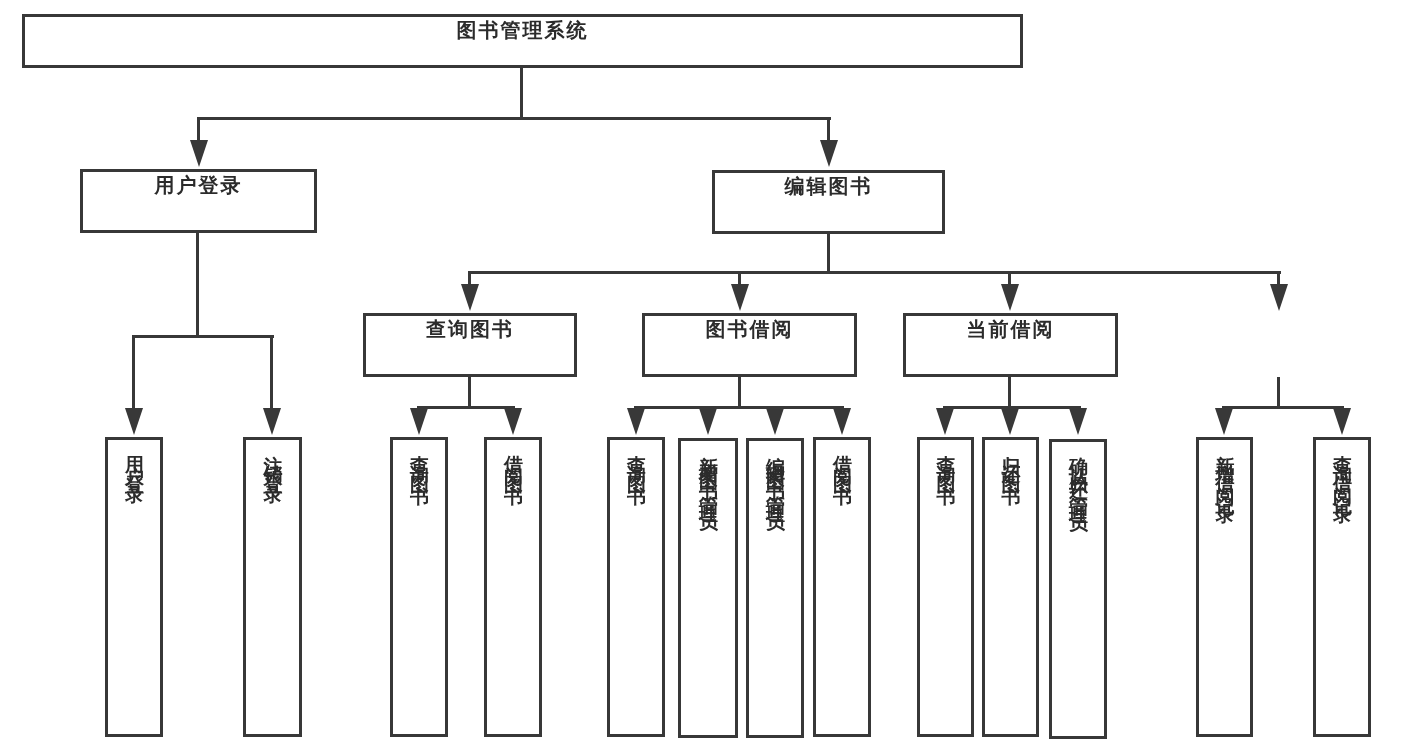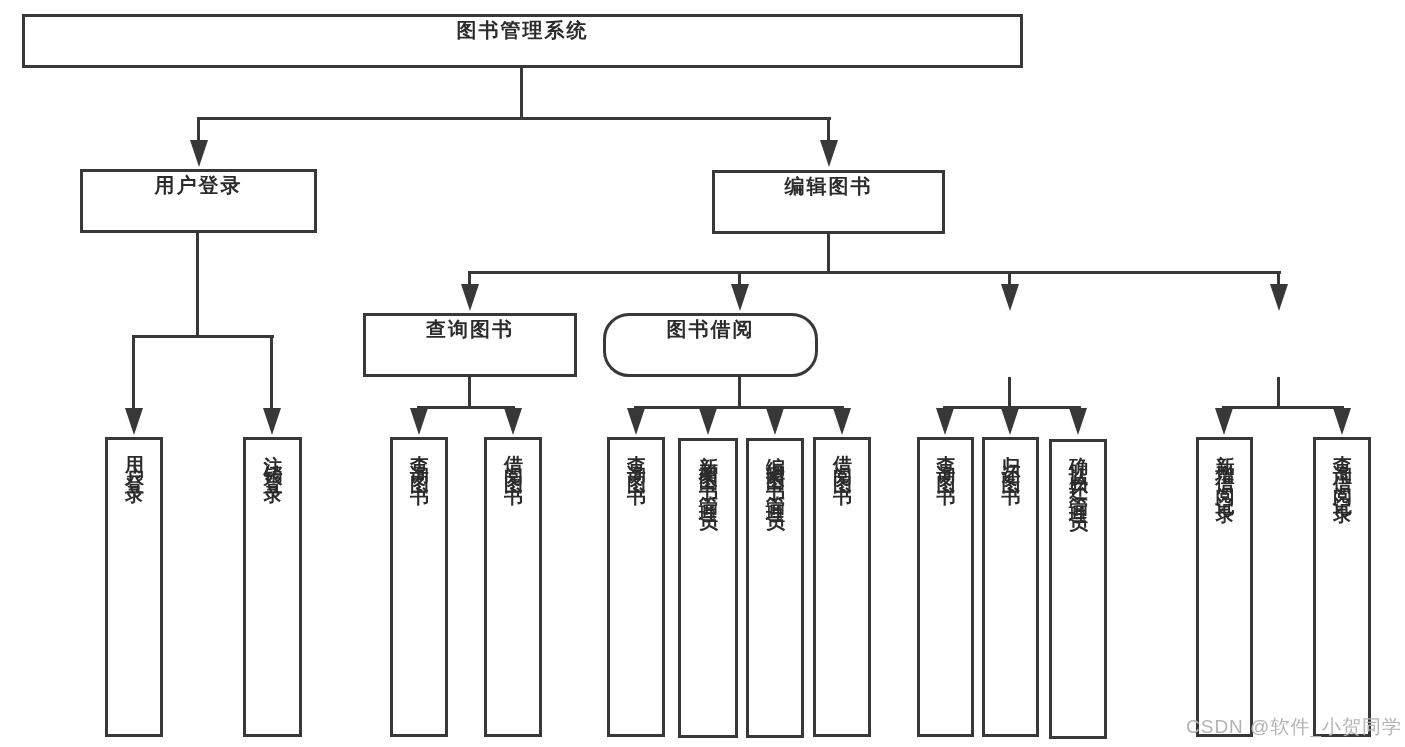--- a/index.html
+++ b/index.html
@@ -48,22 +48,25 @@
   <div class="node hnode" style="left:80px;top:169px;width:237px;height:64px;">
     <span>用户登录</span>
   </div>
   <div class="node hnode" style="left:712px;top:170px;width:233px;height:64px;">
     <span>编辑图书</span>
   </div>
 
   <div class="node hnode" style="left:363px;top:313px;width:214px;height:64px;">
     <span>查询图书</span>
   </div>
-  <div class="node hnode" style="left:603px;top:313px;width:215px;height:64px;border-radius:26px;">
+  <div class="node hnode" style="left:642px;top:313px;width:215px;height:64px;">
     <span>图书借阅</span>
+  </div>
+  <div class="node hnode" style="left:903px;top:313px;width:215px;height:64px;">
+    <span>当前借阅</span>
   </div>
 
   <div class="node vnode" style="left:105px;top:437px;width:58px;height:300px;">
     <span>用户登录</span>
   </div>
   <div class="node vnode" style="left:243px;top:437px;width:59px;height:300px;">
     <span>注销登录</span>
   </div>
 
   <div class="node vnode" style="left:390px;top:437px;width:58px;height:300px;">
@@ -144,15 +147,14 @@
   <div class="h" style="left:943px;top:406px;width:138px;"></div>
   <div class="arrow" style="left:936px;top:408px;"></div>
   <div class="arrow" style="left:1001px;top:408px;"></div>
   <div class="arrow" style="left:1069px;top:408px;"></div>
 
   <div class="v" style="left:1277px;top:377px;height:32px;"></div>
   <div class="h" style="left:1222px;top:406px;width:122px;"></div>
   <div class="arrow" style="left:1215px;top:408px;"></div>
   <div class="arrow" style="left:1333px;top:408px;"></div>
 
-  <div class="watermark">CSDN @软件_小贺同学</div>
 
 </div>
 
 </body></html>

